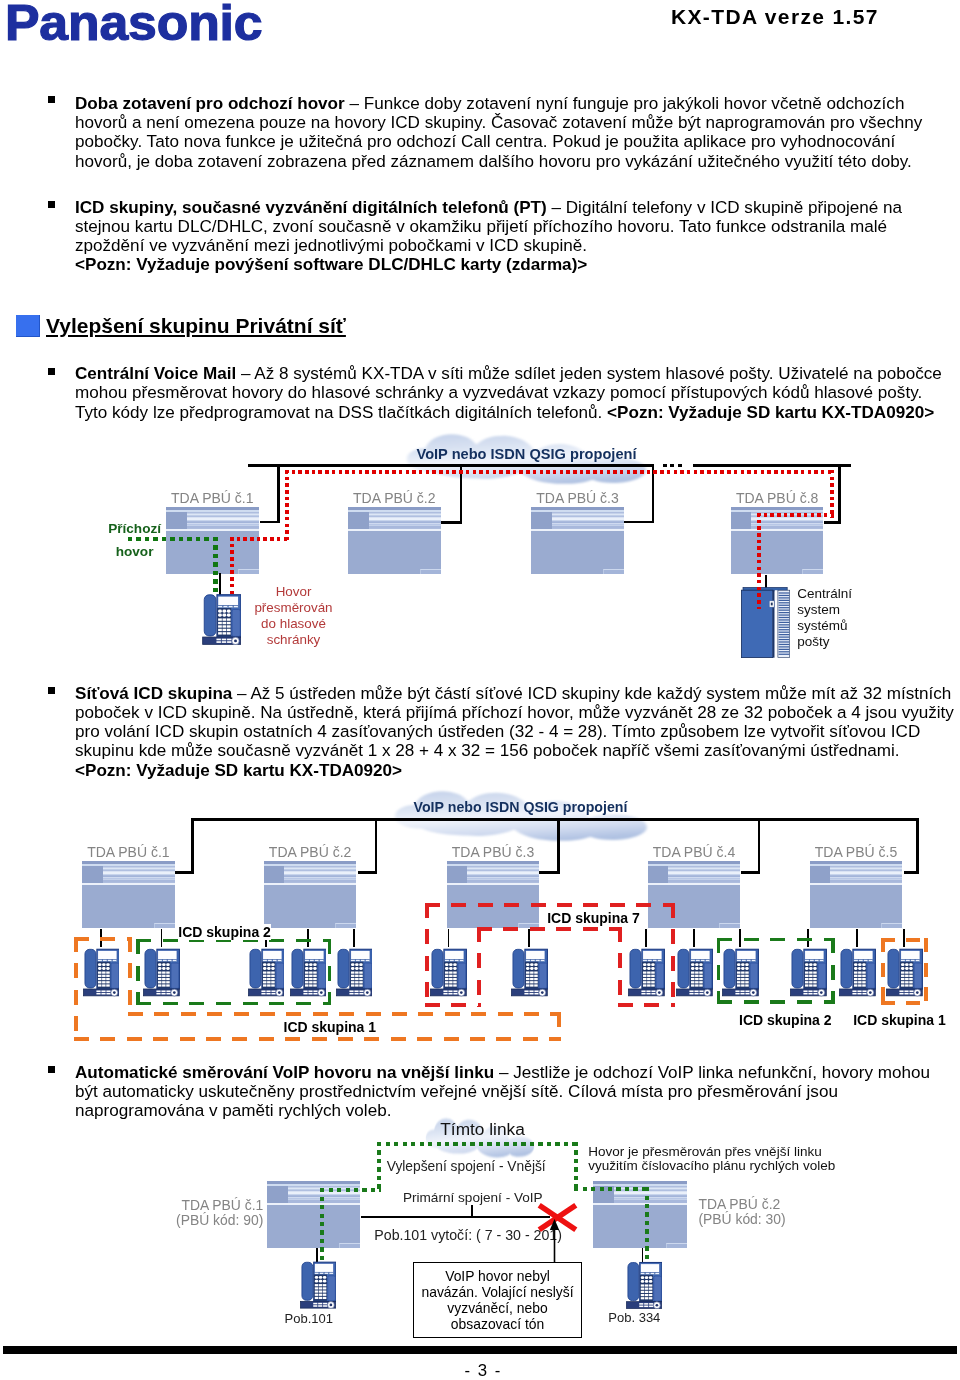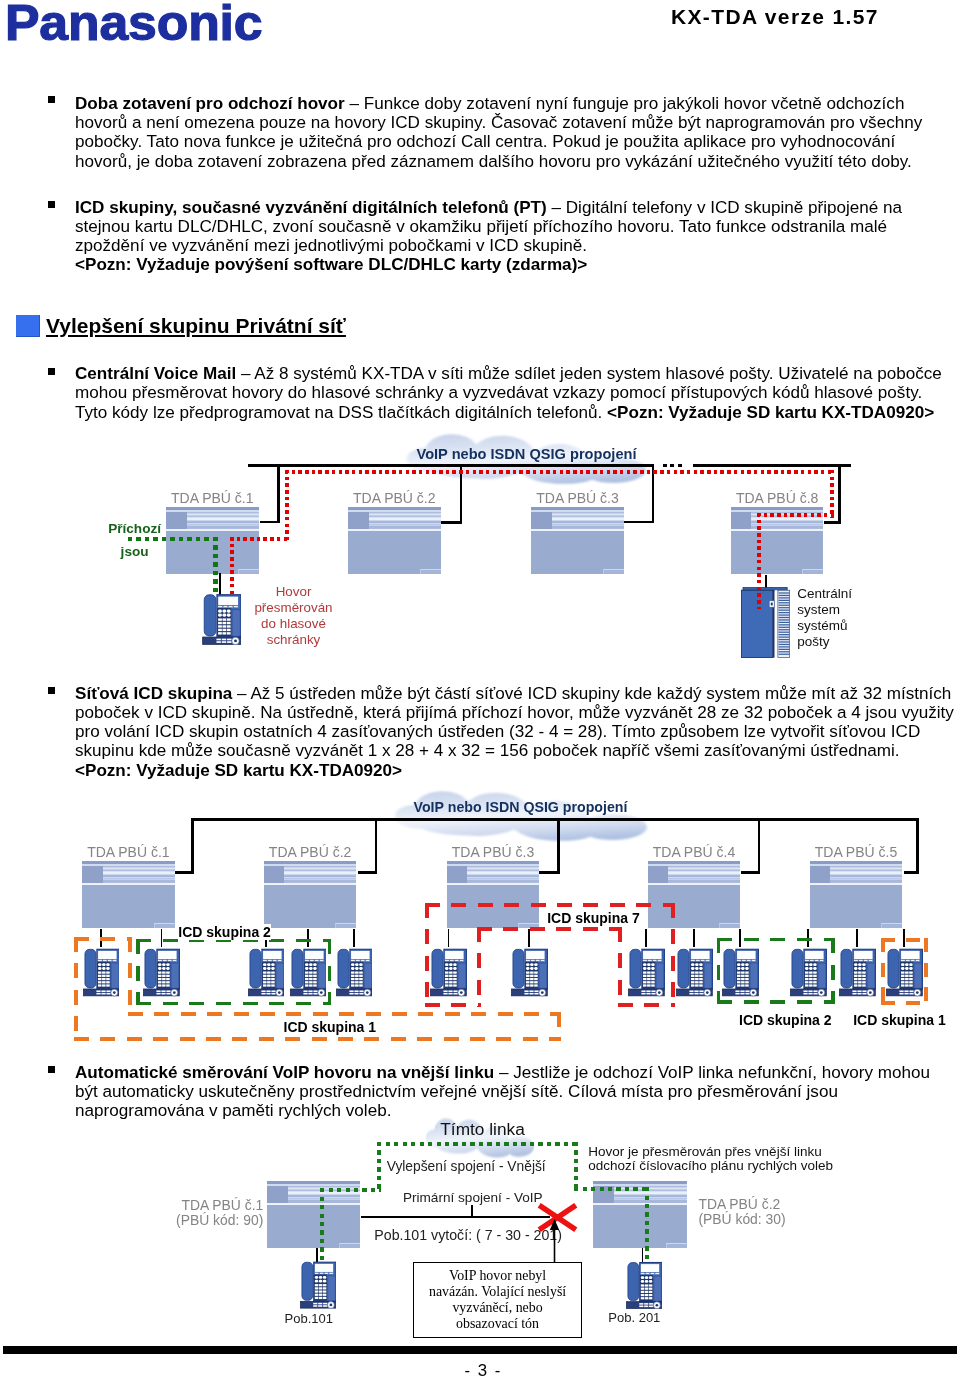--- a/index.html
+++ b/index.html
@@ -9,21 +9,21 @@
   #logo{left:5px;top:-6.5px;font-weight:bold;font-size:50px;color:#1d2f9f;letter-spacing:-0.15px;-webkit-text-stroke:1.2px #1d2f9f;transform:scaleX(1.035);transform-origin:left top;}
   #hdr{left:671px;top:5px;font-weight:bold;font-size:21px;letter-spacing:1.35px;}
   .para{position:absolute;font-size:17.1px;line-height:19.25px;}
   .para b{font-weight:bold;}
   .bul{position:absolute;width:7px;height:7px;background:#000;}
   .sqblue{position:absolute;width:24.4px;height:21.9px;background:#3770ee;box-shadow:inset -1px -1px 0 #2255c8;}
   #sect{position:absolute;font-weight:bold;font-size:21px;text-decoration:underline;text-underline-offset:2px;}
   #foot{position:absolute;font-size:16.8px;letter-spacing:1.5px;}
   #footline{position:absolute;background:#000;}
   .cld{position:absolute;}
-  .notebox{position:absolute;border:1.7px solid #000;background:#fff;display:flex;align-items:center;justify-content:center;text-align:center;font-size:13.9px;line-height:16px;white-space:pre-line;font-family:Liberation Serif, serif;}
+  .notebox{position:absolute;border:1.7px solid #000;background:#fff;display:flex;align-items:center;justify-content:center;text-align:center;font-size:13.9px;line-height:16px;white-space:pre-line;}
   .blk{position:absolute;background:#000;}
   .lbl{position:absolute;white-space:nowrap;}
 
 .pbx{position:absolute;overflow:hidden;background:#9aabd0;}
 .pbx-top{position:absolute;left:0;top:0;right:0;height:3.2px;background:#8a9cc6;}
 .pbx-band{position:absolute;left:0;top:3.2px;right:0;height:2.0px;background:#cfdcf0;}
 .pbx-stripes{position:absolute;left:0;top:5.2px;right:0;height:16.5px;
   background:repeating-linear-gradient(180deg,
     #aebdde 0 1.1px,#c5d2ea 1.1px 2.2px,#dde6f5 2.2px 3.1px,#c0cee7 3.1px 4.0px,
     #b0bfe0 4.0px 5.2px,#d9e2f3 5.2px 6.4px,#eaf0fa 6.4px 7.6px,#c7d4ec 7.6px 8.8px,
@@ -125,21 +125,21 @@
 <div class="lbl" style="left:730.9px;top:489.5px;width:92.5px;text-align:center;font-size:14px;color:#848484">TDA PBÚ č.8</div>
 <div class="dl" style="left:284.6px;top:469.6px;width:547px;height:4.2px;background-image:repeating-linear-gradient(90deg,#e00000 0 3.5px,transparent 3.5px 6.7px)"></div>
 <div class="dl" style="left:284.6px;top:469.6px;width:4.2px;height:70.5px;background-image:repeating-linear-gradient(180deg,#e00000 0 3.5px,transparent 3.5px 6.7px)"></div>
 <div class="dl" style="left:230.2px;top:537.0px;width:58px;height:4.2px;background-image:repeating-linear-gradient(90deg,#e00000 0 3.5px,transparent 3.5px 6.7px)"></div>
 <div class="dl" style="left:229.6px;top:537.0px;width:4.2px;height:58px;background-image:repeating-linear-gradient(180deg,#e00000 0 3.5px,transparent 3.5px 6.7px)"></div>
 <div class="dl" style="left:829.6px;top:469.6px;width:4.2px;height:48px;background-image:repeating-linear-gradient(180deg,#e00000 0 3.5px,transparent 3.5px 6.7px)"></div>
 <div class="dl" style="left:757.3px;top:513.0px;width:77px;height:4.2px;background-image:repeating-linear-gradient(90deg,#e00000 0 3.5px,transparent 3.5px 6.7px)"></div>
 <div class="dl" style="left:128px;top:537.0px;width:88px;height:4.3px;background-image:repeating-linear-gradient(90deg,#117711 0 4.3px,transparent 4.3px 8.5px)"></div>
 <div class="dl" style="left:213.3px;top:537.0px;width:4.3px;height:58px;background-image:repeating-linear-gradient(180deg,#117711 0 4.3px,transparent 4.3px 8.5px)"></div>
 <div class="lbl" style="left:107.6px;top:516.5px;width:54px;text-align:center;font-size:13.6px;line-height:23.5px;font-weight:bold;color:#16611b;white-space:pre-line">Příchozí
-jsou</div>
+hovor</div>
 <div class="blk" style="left:219.4px;top:573px;width:2px;height:23px"></div>
 <svg class="ph" style="left:201.5px;top:594px;width:39.5px;height:51.2px" viewBox="1.1 2.2 37.6 49.1">
 <rect x="15.3" y="2.9" width="23.0" height="40.6" fill="#3e67b2" stroke="#1b3a82" stroke-width="1.1"></rect>
 <rect x="16.2" y="4.3" width="19.6" height="9.0" fill="#fcfdff" stroke="#2c52a4" stroke-width="0.55"></rect>
 <g fill="#eef4ff" stroke="#44649f" stroke-width="0.4">
 <rect x="16.2" y="13.5" width="4.4" height="1.8"></rect>
         <rect x="21.2" y="13.5" width="4.4" height="1.8"></rect>
 <rect x="26.2" y="13.5" width="4.4" height="1.8"></rect>
         <rect x="31.2" y="13.5" width="4.4" height="1.8"></rect>
       </g>
@@ -1007,21 +1007,21 @@
 <div class="dl" style="left:644.6px;top:1186.6px;width:4.3px;height:84px;background-image:repeating-linear-gradient(180deg,#1a7a1a 0 4.3px,transparent 4.3px 8.5px)"></div>
 <div class="blk" style="left:360.5px;top:1215.8px;width:189px;height:2.2px"></div>
 <svg class="rx" style="left:535.8px;top:1202.0px;width:43px;height:31px" viewBox="0 0 43 31">
 <g stroke="#ee1111" stroke-width="5.6" stroke-linecap="butt">
 <line x1="3.2" y1="3.2" x2="39.8" y2="27.8"></line>
         <line x1="39.8" y1="3.2" x2="3.2" y2="27.8"></line>
       </g>
     </svg>
 <div class="lbl" style="left:374.3px;top:1226.5px;font-size:14.2px;color:#222">Pob.101 vytočí: ( 7 - 30 - 201)</div>
 <div class="lbl" style="left:588.3px;top:1144.8px;font-size:13.5px;line-height:14px;color:#111;white-space:pre-line">Hovor je přesměrován přes vnější linku
-odchozí číslovacího plánu rychlých voleb</div>
+využitím číslovacího plánu rychlých voleb</div>
 <div class="notebox" style="left:413.1px;top:1261.7px;width:166.9px;height:74.6px"><span>VoIP hovor nebyl
 navázán. Volající neslyší
 vyzváněcí, nebo
 obsazovací tón</span></div>
 <div class="blk" style="left:553.9px;top:1245px;width:1.5px;height:17px"></div>
 <svg class="ua" style="left:549.2px;top:1218.5px;width:11px;height:44px" viewBox="0 0 11 44">
 <polygon points="5.5,0 10.2,11 0.8,11" fill="#000"></polygon>
 <rect x="4.7" y="9" width="1.6" height="35" fill="#000"></rect>
     </svg>
 <div class="blk" style="left:316.2px;top:1248px;width:1.8px;height:14px"></div>
@@ -1114,14 +1114,14 @@
 <rect x="14.8" y="45.0" width="4.3" height="1.6"></rect>
         <rect x="19.9" y="45.0" width="4.3" height="1.6"></rect>
         <rect x="25.0" y="45.0" width="4.3" height="1.6"></rect>
 <rect x="14.8" y="47.5" width="4.3" height="1.6"></rect>
         <rect x="19.9" y="47.5" width="4.3" height="1.6"></rect>
         <rect x="25.0" y="47.5" width="4.3" height="1.6"></rect>
       </g>
 <circle cx="33.1" cy="47.2" r="3.5" fill="#ffffff" stroke="#56699b" stroke-width="0.6"></circle>
 <circle cx="33.1" cy="47.2" r="1.4" fill="#22356e"></circle>
 </svg>
-<div class="lbl" style="left:608.3px;top:1309.5px;font-size:13px;color:#222">Pob. 201</div>
+<div class="lbl" style="left:608.3px;top:1309.5px;font-size:13px;color:#222">Pob. 334</div>
 </div>
 
 </body></html>

